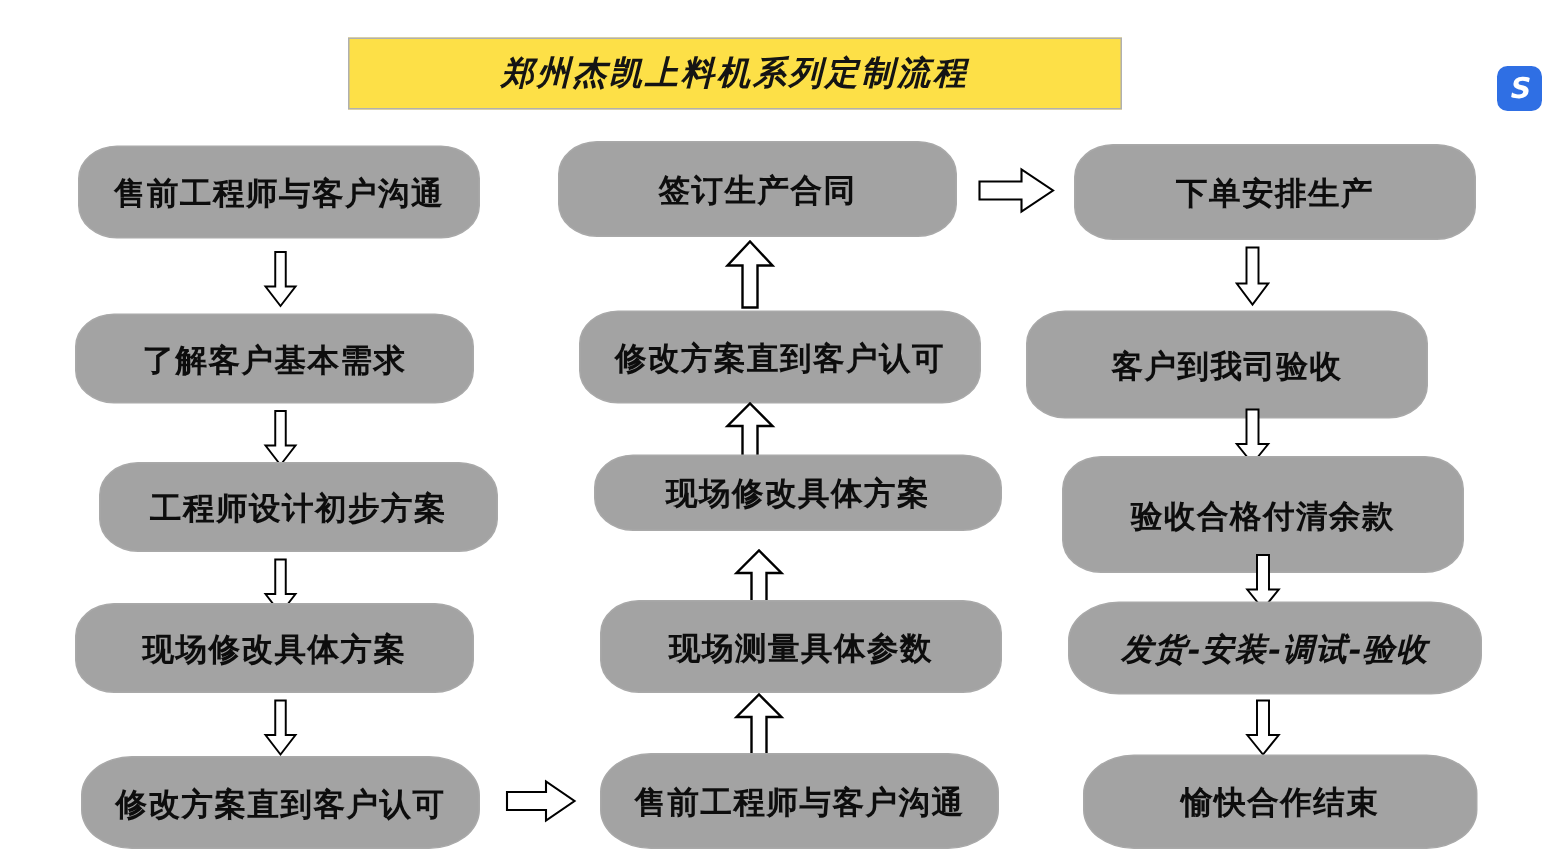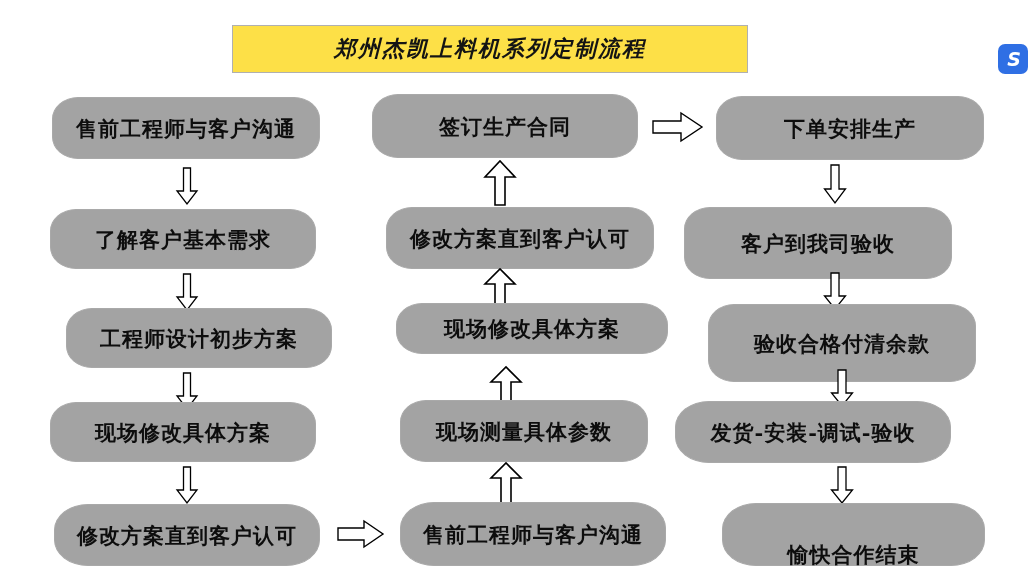--- a/index.html
+++ b/index.html
@@ -171,21 +171,21 @@
 <div class="node" style="left:396px; top:303px; width:272px; height:51px;">
   <span class="node-label">现场修改具体方案</span>
 </div>
 
 <div class="arrow" style="left:489px; top:366px;">
   <svg width="34" height="44" viewBox="0 0 34 44">
     <path d="M12,43 L22,43 L22,16 L32,16 L17,1 L2,16 L12,16 Z" fill="#ffffff" stroke="#000000" stroke-width="1.6"></path>
   </svg>
 </div>
 
-<div class="node" style="left:400px; top:400px; width:248px; height:62px;align-items:center;">
+<div class="node" style="left:400px; top:400px; width:268px; height:62px;align-items:center;">
   <span class="node-label">现场测量具体参数</span>
 </div>
 
 <div class="arrow" style="left:489px; top:462px;">
   <svg width="34" height="44" viewBox="0 0 34 44">
     <path d="M12,43 L22,43 L22,16 L32,16 L17,1 L2,16 L12,16 Z" fill="#ffffff" stroke="#000000" stroke-width="1.6"></path>
   </svg>
 </div>
 
 <div class="node wide-radius" style="left:400px; top:502px; width:266px; height:64px;">
@@ -221,29 +221,29 @@
 <div class="node" style="left:708px; top:304px; width:268px; height:78px;">
   <span class="node-label">验收合格付清余款</span>
 </div>
 
 <div class="arrow" style="left:830px; top:369px;">
   <svg width="24" height="38" viewBox="0 0 24 38">
     <path d="M8,1 L16,1 L16,24 L22.5,24 L12,37 L1.5,24 L8,24 Z" fill="#ffffff" stroke="#000000" stroke-width="1.3"></path>
   </svg>
 </div>
 
-<div class="node wide-radius" style="left:675px; top:401px; width:276px; height:62px;">
+<div class="node wide-radius" style="left:712px; top:401px; width:276px; height:62px;font-style:italic;">
   <span class="node-label">发货-安装-调试-验收</span>
 </div>
 
 <div class="arrow" style="left:830px; top:466px;">
   <svg width="24" height="38" viewBox="0 0 24 38">
     <path d="M8,1 L16,1 L16,24 L22.5,24 L12,37 L1.5,24 L8,24 Z" fill="#ffffff" stroke="#000000" stroke-width="1.3"></path>
   </svg>
 </div>
 
-<div class="node wide-radius" style="left:722px; top:503px; width:263px; height:63px;align-items:flex-end;">
+<div class="node wide-radius" style="left:722px; top:503px; width:263px; height:63px;">
   <span class="node-label">愉快合作结束</span>
 </div>
 
 <div id="corner-badge">
   <span class="glyph">S</span>
 </div>
 
 </body></html>

